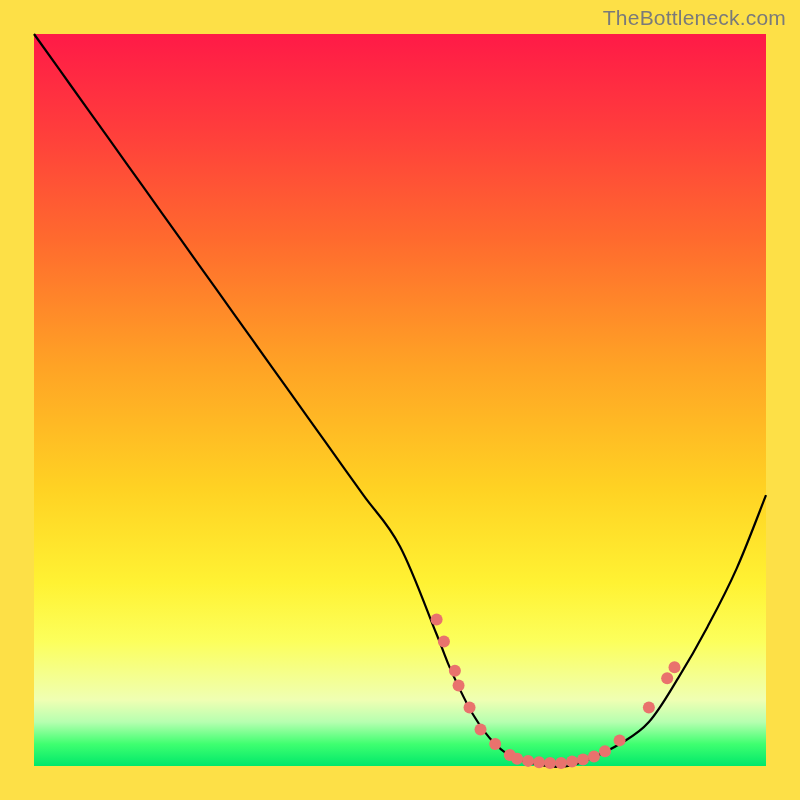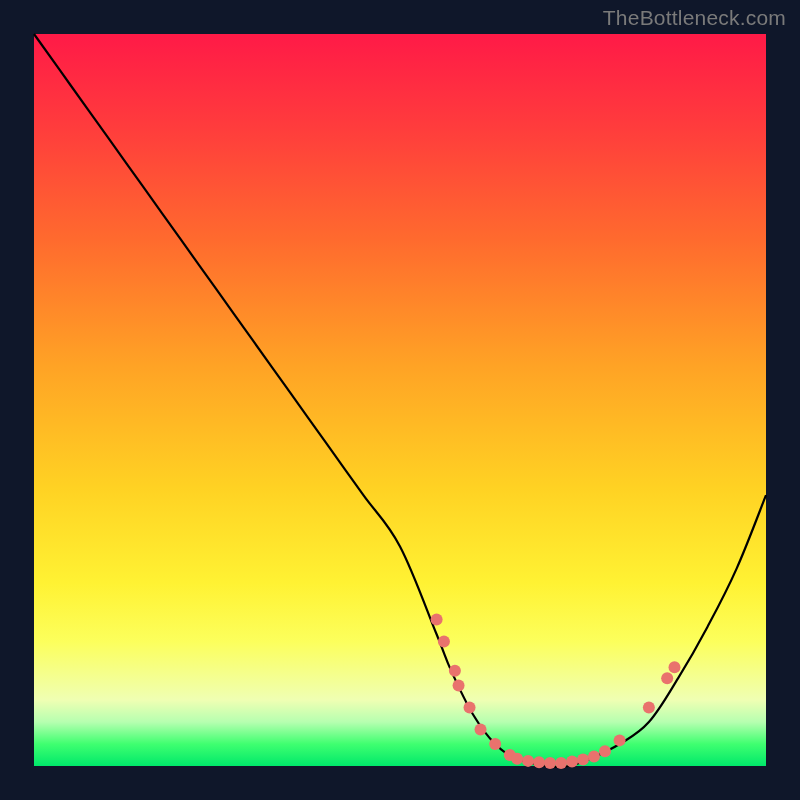--- a/index.html
+++ b/index.html
@@ -10,21 +10,21 @@
     background: #000;
     overflow: hidden;
     font-family: Arial, Helvetica, sans-serif;
   }
   .frame {
     position: absolute;
     left: 0;
     top: 0;
     width: 800px;
     height: 800px;
-    background: #0f172a;
+    background: #fde047;
   }
   .plot-area {
     position: absolute;
     left: 34px;
     top: 34px;
     width: 732px;
     height: 732px;
     
     background: linear-gradient(
       to bottom,

